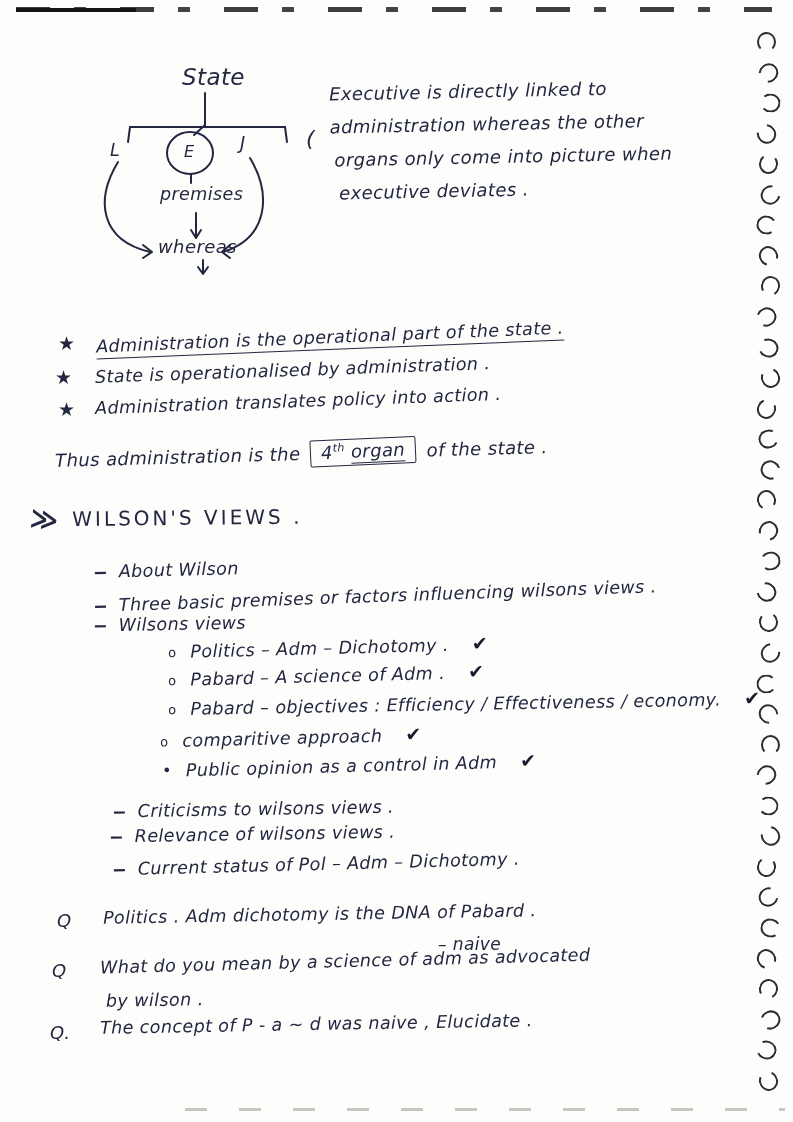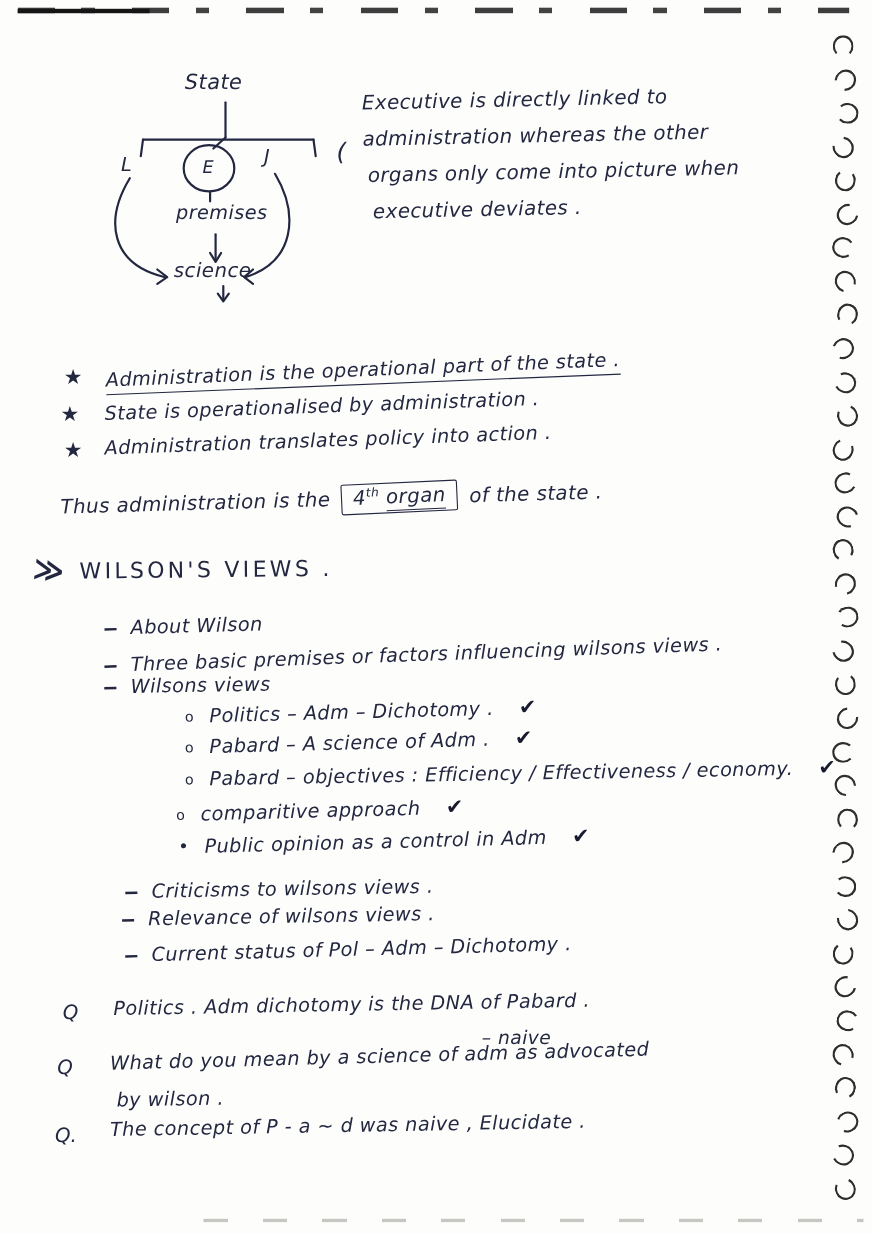--- a/index.html
+++ b/index.html
@@ -118,26 +118,26 @@
     <path d="M99,83 L99,91"></path>
     <path d="M104,121 L104,145"></path>
     <polyline points="99,138 104,146 109,138"></polyline>
     <path d="M26,70 C 3,108 8,148 58,160"></path>
     <polyline points="51,153 60,160 51,166"></polyline>
     <path d="M158,66 C 180,103 176,146 131,160"></path>
     <polyline points="138,153 130,160 138,166"></polyline>
     <path d="M111,168 L111,181"></path>
     <polyline points="106,175 111,182 116,175"></polyline>
   </svg>
-  <div class="line hw" style="left:168px; top:64px; font-size:19px;">State</div>
+  <div class="line hw" style="left:182px; top:64px; font-size:23px;">State</div>
   <div class="line hw" style="left:110px; top:140px;">L</div>
   <div class="line hw" style="left:184px; top:142px; font-size:16px;">E</div>
   <div class="line hw" style="left:240px; top:133px;">J</div>
   <div class="line hw" style="left:160px; top:184px;">premises</div>
-  <div class="line hw" style="left:158px; top:236px; font-size:18px;">science</div>
+  <div class="line hw" style="left:158px; top:236px; font-size:18px;">whereas</div>
   <div class="line hw" style="left:306px; top:126px; font-size:22px;">(</div>
 
   <div class="line" style="left:330px; top:80px; transform:rotate(-1.2deg);">
     <div class="hw" style="font-size:18px; margin-bottom:12px;">Executive is directly linked to</div>
     <div class="hw" style="font-size:18px; margin-bottom:12px;">administration whereas the other</div>
     <div class="hw" style="font-size:18px; margin-bottom:12px; margin-left:4px;">organs only come into picture when</div>
     <div class="hw" style="font-size:18px; margin-left:8px;">executive deviates .</div>
   </div>
 
   <div class="line star" style="left:58px; top:332px;">★</div>

